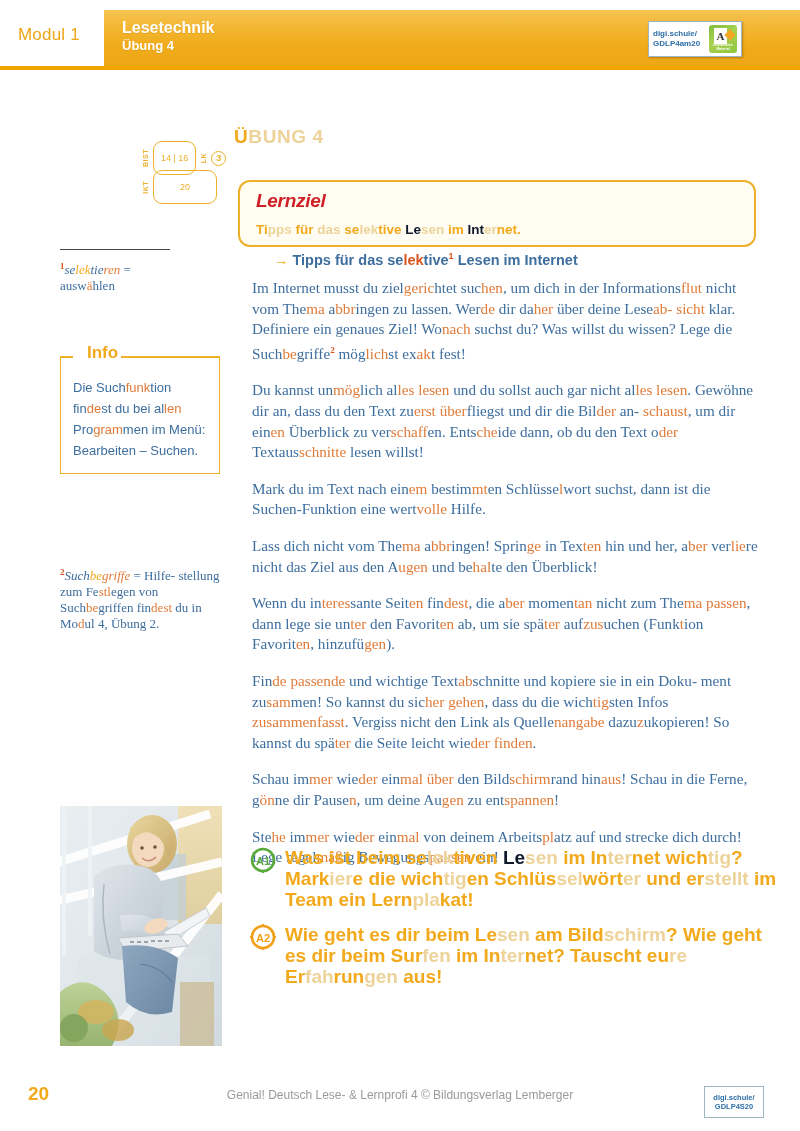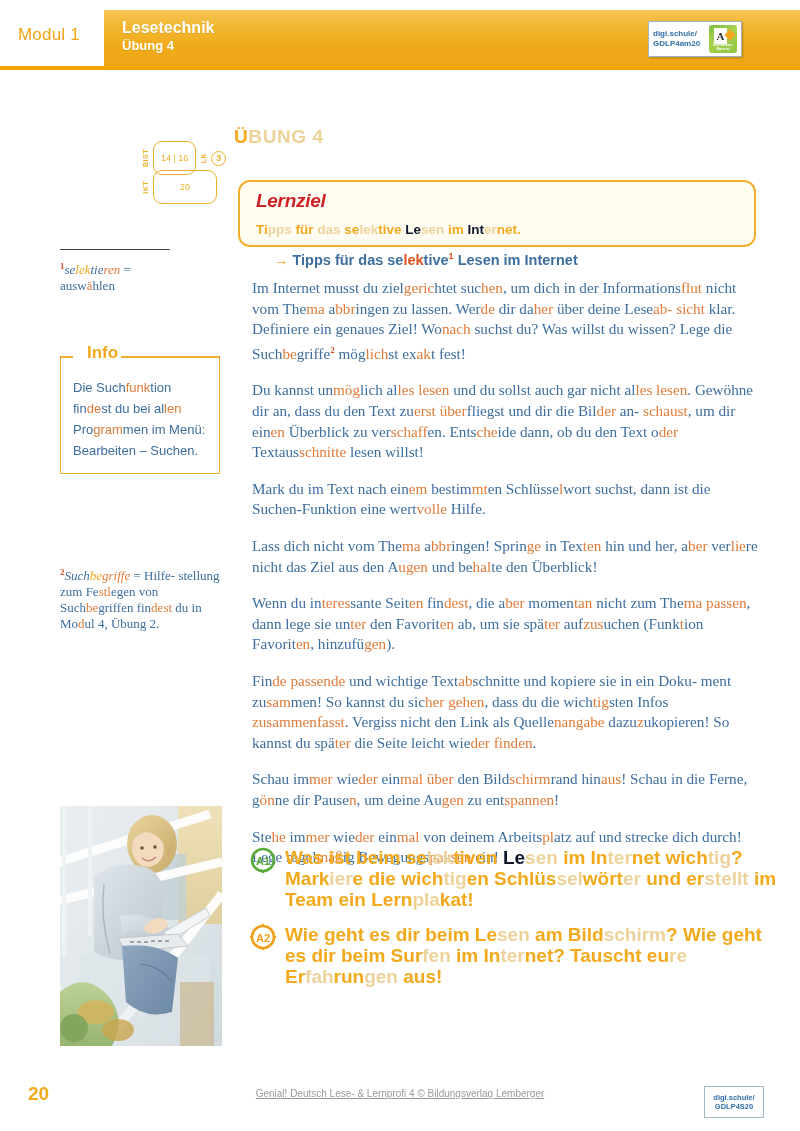--- a/index.html
+++ b/index.html
@@ -350,23 +350,22 @@
     font-weight: bold;
     font-size: 19px;
     color: #f2a91c;
   }
   .footer-credit {
     position: absolute;
     left: 0; top: 1088px;
     width: 800px;
     text-align: center;
     font-family: "Liberation Sans", sans-serif;
-    font-size: 10px;
+    font-size: 12px;
     color: #9a9a9a;
-    text-decoration: underline;
   }
   .footer-badge {
     position: absolute;
     left: 704px; top: 1086px;
     width: 58px; height: 30px;
     border: 1px solid #9fb6c4;
     background: #ffffff;
     display: flex;
     align-items: center;
     justify-content: center;

